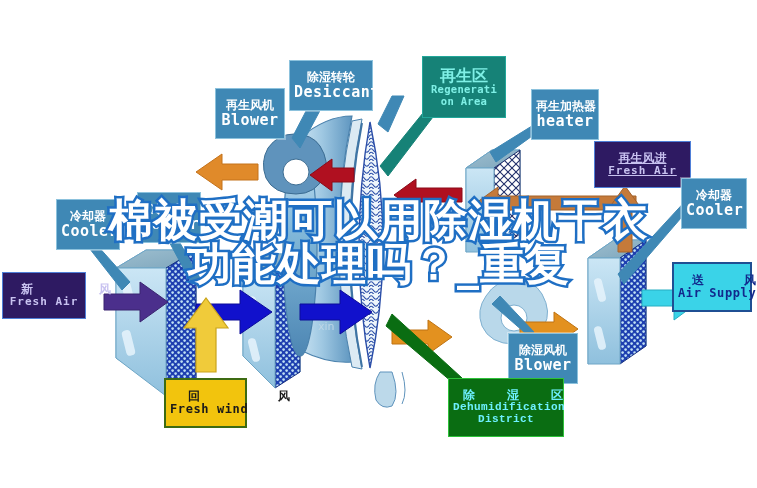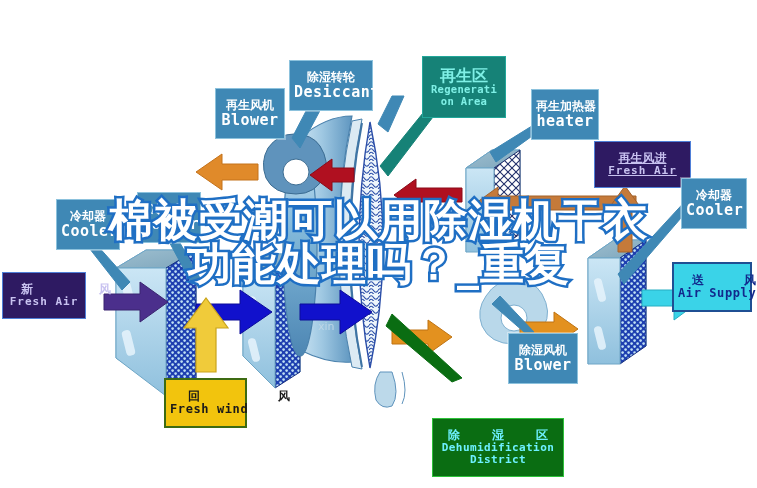--- a/index.html
+++ b/index.html
@@ -19,21 +19,21 @@
   .lbl.steel .en{font-size:15px;letter-spacing:.5px;}
 
   
   .lbl.teal{background:#168277;border:1px solid #22a79a;color:#7ff0e6;}
   .lbl.teal .cn{font-size:16px;}
   .lbl.teal .en{font-size:10.5px;letter-spacing:.3px;}
 
   
   .lbl.green{background:#0a6d12;border:1px solid #2ec23a;color:#6ef0ff;}
   .lbl.green .cn{font-size:12px;letter-spacing:10px;text-indent:10px;}
-  .lbl.green .en{font-size:11px;letter-spacing:.4px;}
+  .lbl.green .en{font-size:11px;letter-spacing:.4px;font-family:Liberation Mono, monospace;}
 
   
   .lbl.orange{background:#e08a2a;border:1px solid #c4721a;color:#6d0d0d;}
   .lbl.orange .cn{font-size:12px;}
   .lbl.orange .en{font-size:11.5px;}
 
   
   .lbl.purple{background:#2e1a62;border:1px solid #4f7fd8;color:#c8c2f0;}
   .lbl.purple .cn{font-size:12px;letter-spacing:14px;text-indent:14px;}
   .lbl.purple .en{font-size:11px;letter-spacing:1px;}
@@ -278,21 +278,21 @@
   <div class="lbl yellow" style="left:164px;top:378px;width:83px;">
     <span class="cn">回　　风</span>
     <span class="en">Fresh wind</span>
   </div>
 
   <div class="lbl steel" style="left:508px;top:333px;width:70px;">
     <span class="cn">除湿风机</span>
     <span class="en">Blower</span>
   </div>
 
-  <div class="lbl green" style="left:432px;top:378px;width:132px;margin-top:40px;">
+  <div class="lbl green" style="left:448px;top:378px;width:116px;">
     <span class="cn">除　湿　区</span>
     <span class="en" style="white-space:normal;">Dehumidification District</span>
   </div>
 
   <div class="lbl cyan" style="left:672px;top:262px;width:80px;">
     <span class="cn">送　风</span>
     <span class="en">Air Supply</span>
   </div>
 
   <div id="headline">

